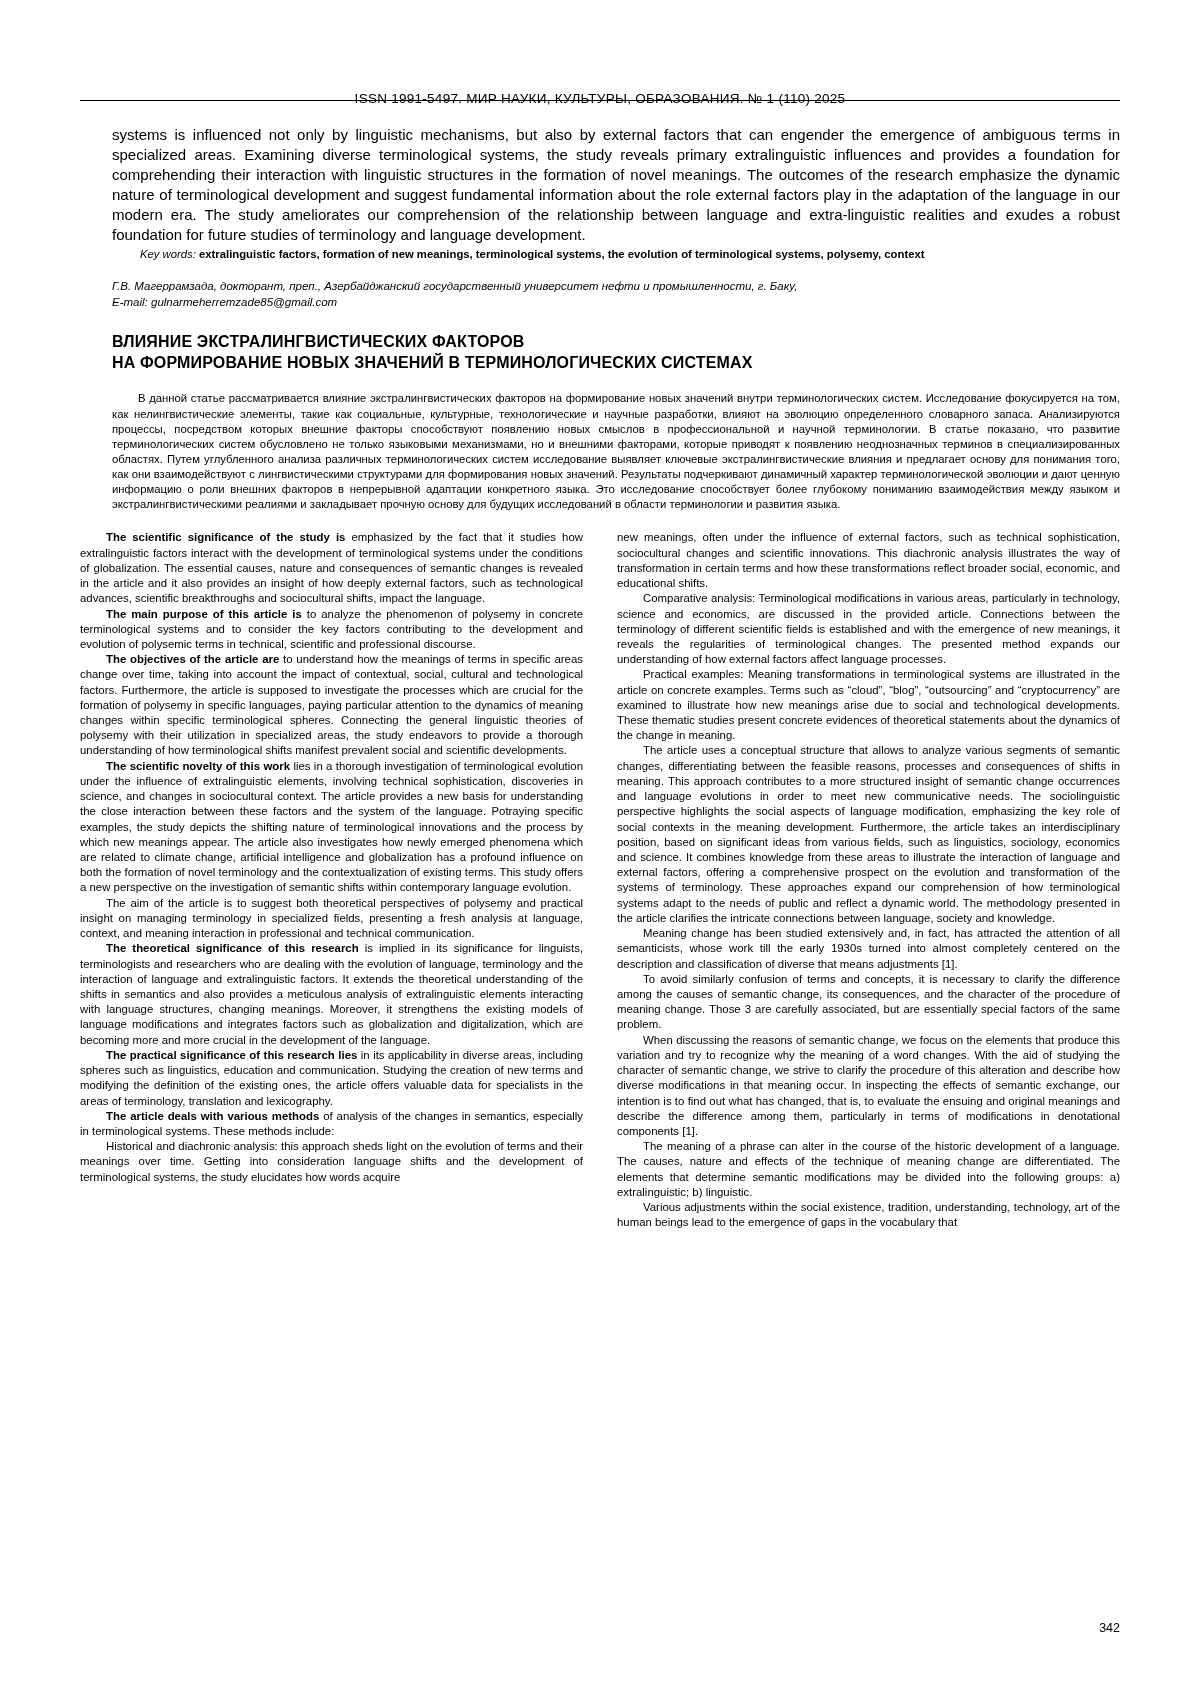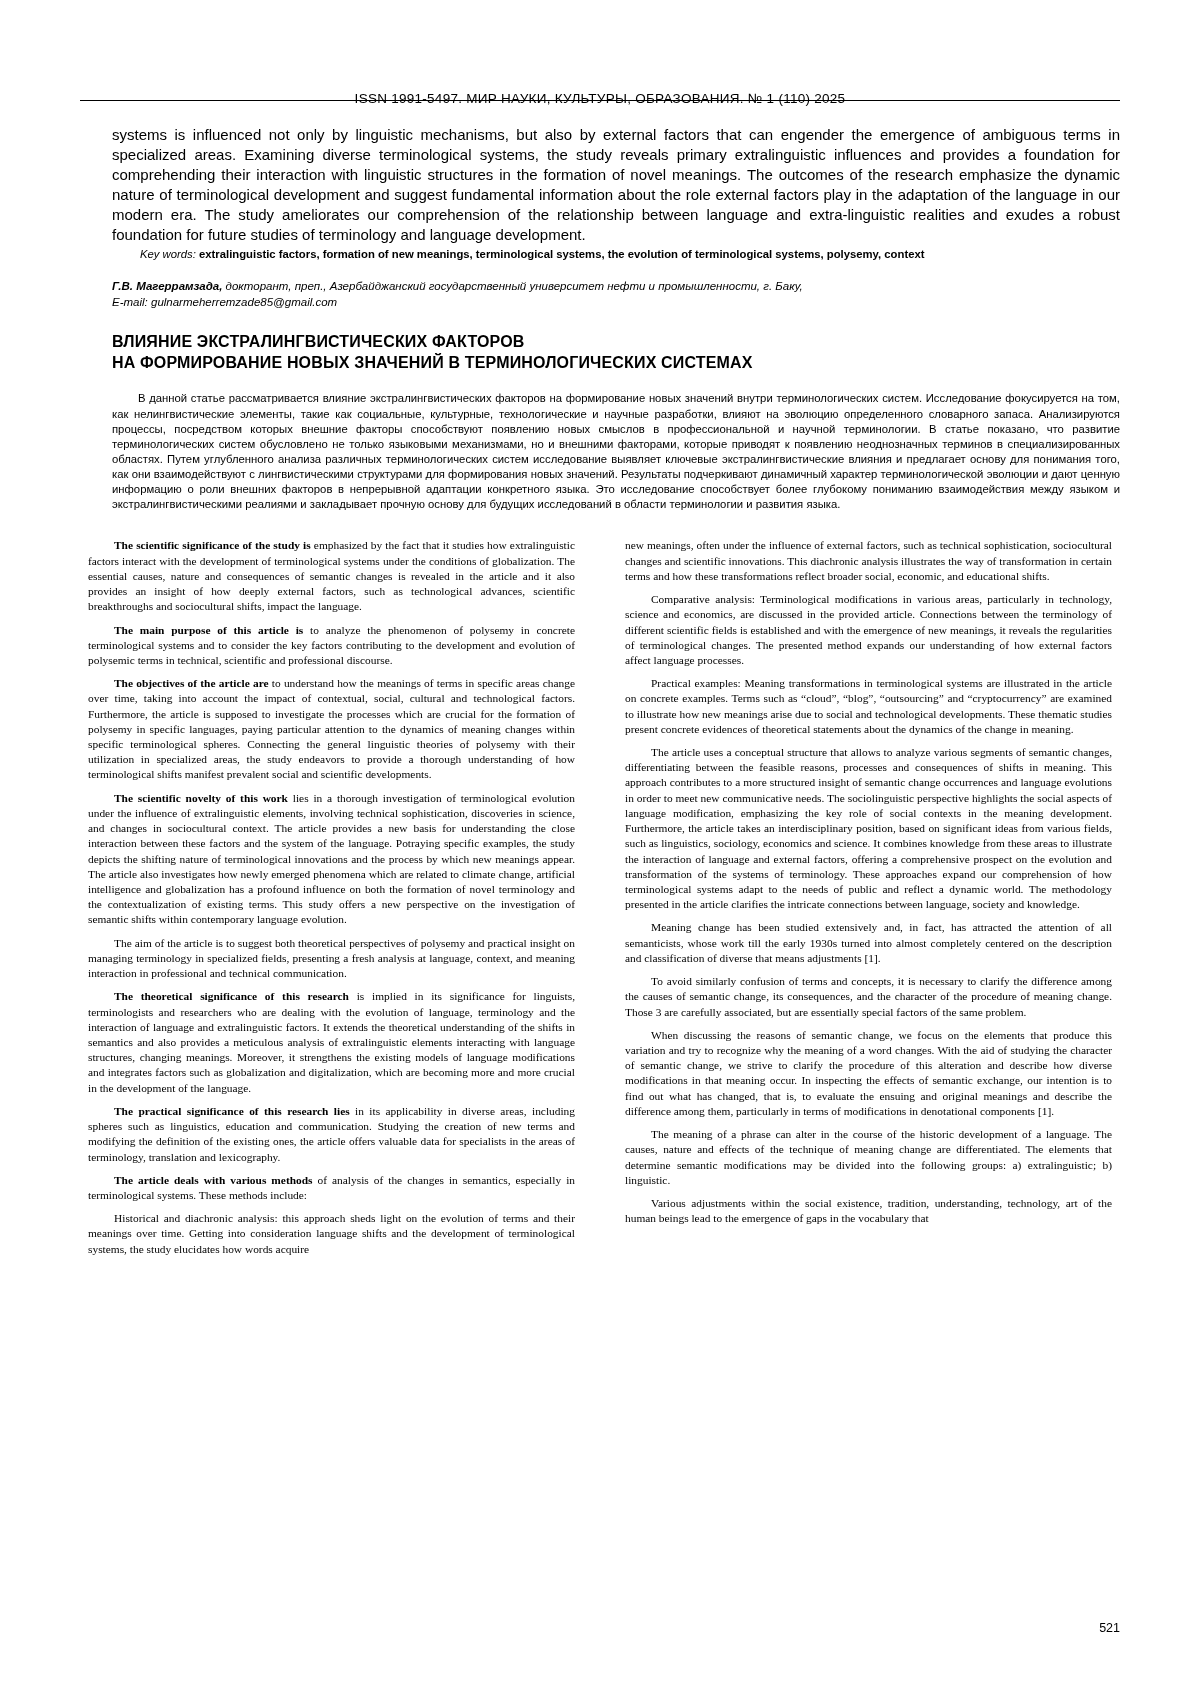--- a/index.html
+++ b/index.html
@@ -70,21 +70,21 @@
   .kw-bold {
     font-weight: bold;
   }
   .author-block {
     font-size: 11.5px;
     line-height: 1.4;
     padding-left: 32px;
     margin-top: 16px;
   }
   .author-name {
-    font-weight: bold;
+    font-weight: normal;
     font-style: italic;
   }
   .author-aff {
     font-style: italic;
   }
   .author-email {
     font-style: italic;
   }
   .title {
     font-size: 16px;
@@ -118,23 +118,22 @@
     display: flex;
     gap: 34px;
   }
   .col {
     width: 503px;
     font-size: 11.4px;
     line-height: 1.335;
     text-align: justify;
   }
   .col p {
-    margin: 8px;
+    margin: 0;
     text-indent: 26px;
-    font-family: Liberation Serif, serif;
   }
   .col p.noindent {
     text-indent: 0;
   }
   .lead {
     font-weight: bold;
   }
   .pageno {
     position: absolute;
     right: 80px;
@@ -198,15 +197,15 @@
           <p><span>Meaning change has been studied extensively and, in fact, has attracted the attention of all semanticists, whose work till the early 1930s turned into almost completely centered on the description and classification of diverse that means adjustments [1].</span></p>
           <p><span>To avoid similarly confusion of terms and concepts, it is necessary to clarify the difference among the causes of semantic change, its consequences, and the character of the procedure of meaning change. Those 3 are carefully associated, but are essentially special factors of the same problem.</span></p>
           <p><span>When discussing the reasons of semantic change, we focus on the elements that produce this variation and try to recognize why the meaning of a word changes. With the aid of studying the character of semantic change, we strive to clarify the procedure of this alteration and describe how diverse modifications in that meaning occur. In inspecting the effects of semantic exchange, our intention is to find out what has changed, that is, to evaluate the ensuing and original meanings and describe the difference among them, particularly in terms of modifications in denotational components [1].</span></p>
           <p><span>The meaning of a phrase can alter in the course of the historic development of a language. The causes, nature and effects of the technique of meaning change are differentiated. The elements that determine semantic modifications may be divided into the following groups: a) extralinguistic; b) linguistic.</span></p>
           <p><span>Various adjustments within the social existence, tradition, understanding, technology, art of the human beings lead to the emergence of gaps in the vocabulary that</span></p>
         </div>
     </div>
 
   </div>
 
-  <div class="pageno">521</div>
+  <div class="pageno">342</div>
 
 </div>
 
 </body></html>

